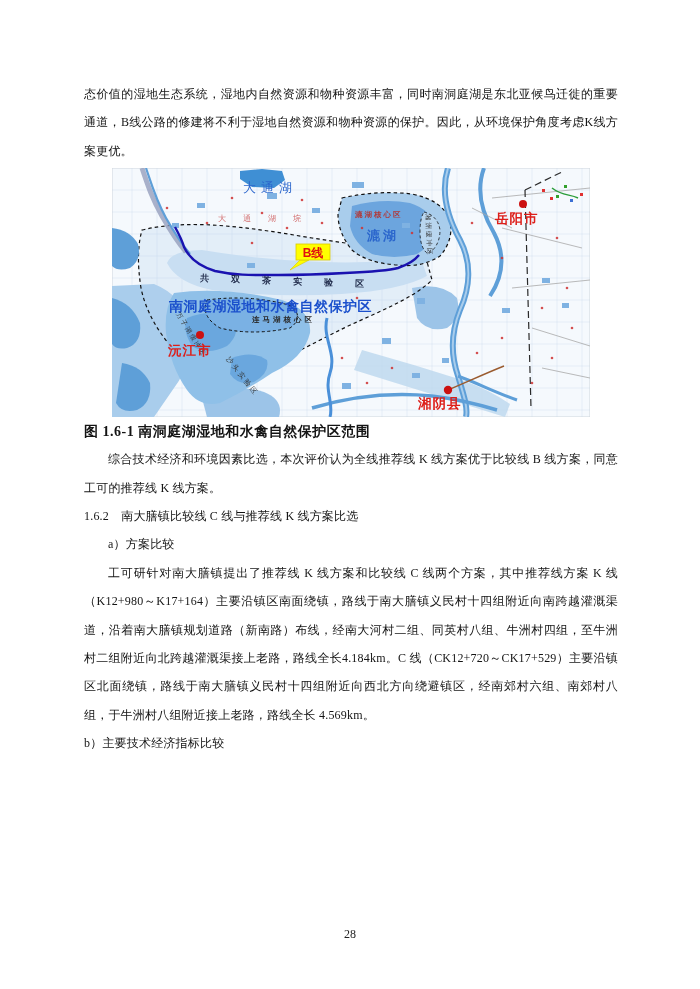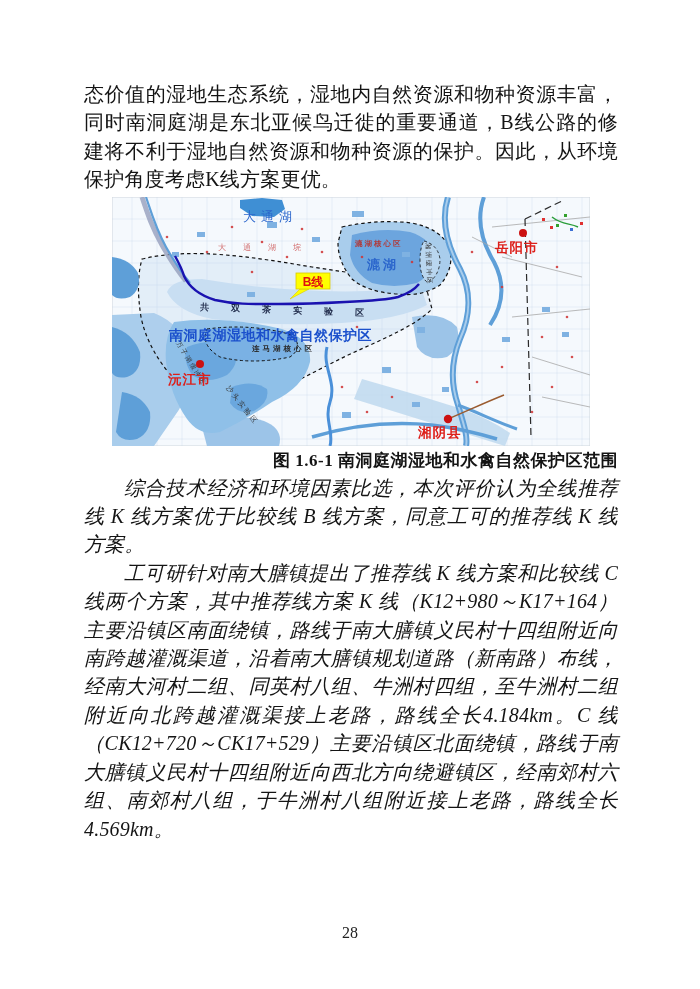--- a/index.html
+++ b/index.html
@@ -2,34 +2,34 @@
 <html><head>
 <meta charset="utf-8">
 <style>
   html,body{margin:0;padding:0;background:#ffffff;}
   body{
     width:700px;height:989px;position:relative;overflow:hidden;
     font-family:"Liberation Serif","DejaVu Serif",serif;color:#141414;
   }
   .page{padding:80px 82px 0 84px;}
   .bt{
-    font-size:20px;line-height:28.4px;margin:0;
+    font-size:12px;line-height:28.4px;margin:0;
     text-align:justify;text-align-last:left;letter-spacing:0.2px;
   }
-  .indent{text-indent:2em;font-style:italic;}
+  .indent{text-indent:2em;}
   .fig{margin:3px 0 0 0;width:534px;text-align:center;}
   .map-wrap{width:478px;margin:0 auto;line-height:0;}
   .map-wrap svg{display:block;}
   .cap{
-    font-weight:bold;font-size:17px;line-height:26px;margin:2px 0 0 0;
-    text-align:right;letter-spacing:0.5px;
+    font-weight:bold;font-size:14px;line-height:26px;margin:2px 0 0 0;
+    text-align:left;letter-spacing:0.5px;
   }
   .pagenum{
     position:absolute;left:0;bottom:47px;width:100%;text-align:center;
-    font-size:16px;color:#222;
+    font-size:12px;color:#222;
   }
   svg text{font-family:"Liberation Sans","DejaVu Sans",sans-serif;}
 </style>
 </head>
 <body>
 
 <div class="page">
 
   <p class="bt">态价值的湿地生态系统，湿地内自然资源和物种资源丰富，同时南洞庭湖是东北亚候鸟迁徙的重要通道，B线公路的修建将不利于湿地自然资源和物种资源的保护。因此，从环境保护角度考虑K线方案更优。</p>
 
@@ -178,17 +178,20 @@
       <circle cx="88" cy="167" r="4" fill="#cc1111"></circle>
       <text x="56" y="187" font-size="13.5" font-weight="bold" letter-spacing="1" fill="#dd1f1a">沅江市</text>
       <circle cx="336" cy="222" r="4.2" fill="#cc1111"></circle>
       <text x="306" y="240" font-size="13.5" font-weight="bold" letter-spacing="1" fill="#dd1f1a">湘阴县</text>
     </svg>
     </div>
     <figcaption class="cap">图 1.6-1 南洞庭湖湿地和水禽自然保护区范围</figcaption>
   </figure>
 
   <p class="bt indent">综合技术经济和环境因素比选，本次评价认为全线推荐线 K 线方案优于比较线 B 线方案，同意工可的推荐线 K 线方案。</p>
+  <p class="bt">1.6.2　南大膳镇比较线 C 线与推荐线 K 线方案比选</p>
+  <p class="bt indent">a）方案比较</p>
   <p class="bt indent">工可研针对南大膳镇提出了推荐线 K 线方案和比较线 C 线两个方案，其中推荐线方案 K 线（K12+980～K17+164）主要沿镇区南面绕镇，路线于南大膳镇义民村十四组附近向南跨越灌溉渠道，沿着南大膳镇规划道路（新南路）布线，经南大河村二组、同英村八组、牛洲村四组，至牛洲村二组附近向北跨越灌溉渠接上老路，路线全长4.184km。C 线（CK12+720～CK17+529）主要沿镇区北面绕镇，路线于南大膳镇义民村十四组附近向西北方向绕避镇区，经南郊村六组、南郊村八组，于牛洲村八组附近接上老路，路线全长 4.569km。</p>
+  <p class="bt">b）主要技术经济指标比较</p>
 
 </div>
 
 <div class="pagenum">28</div>
 
 </body></html>

